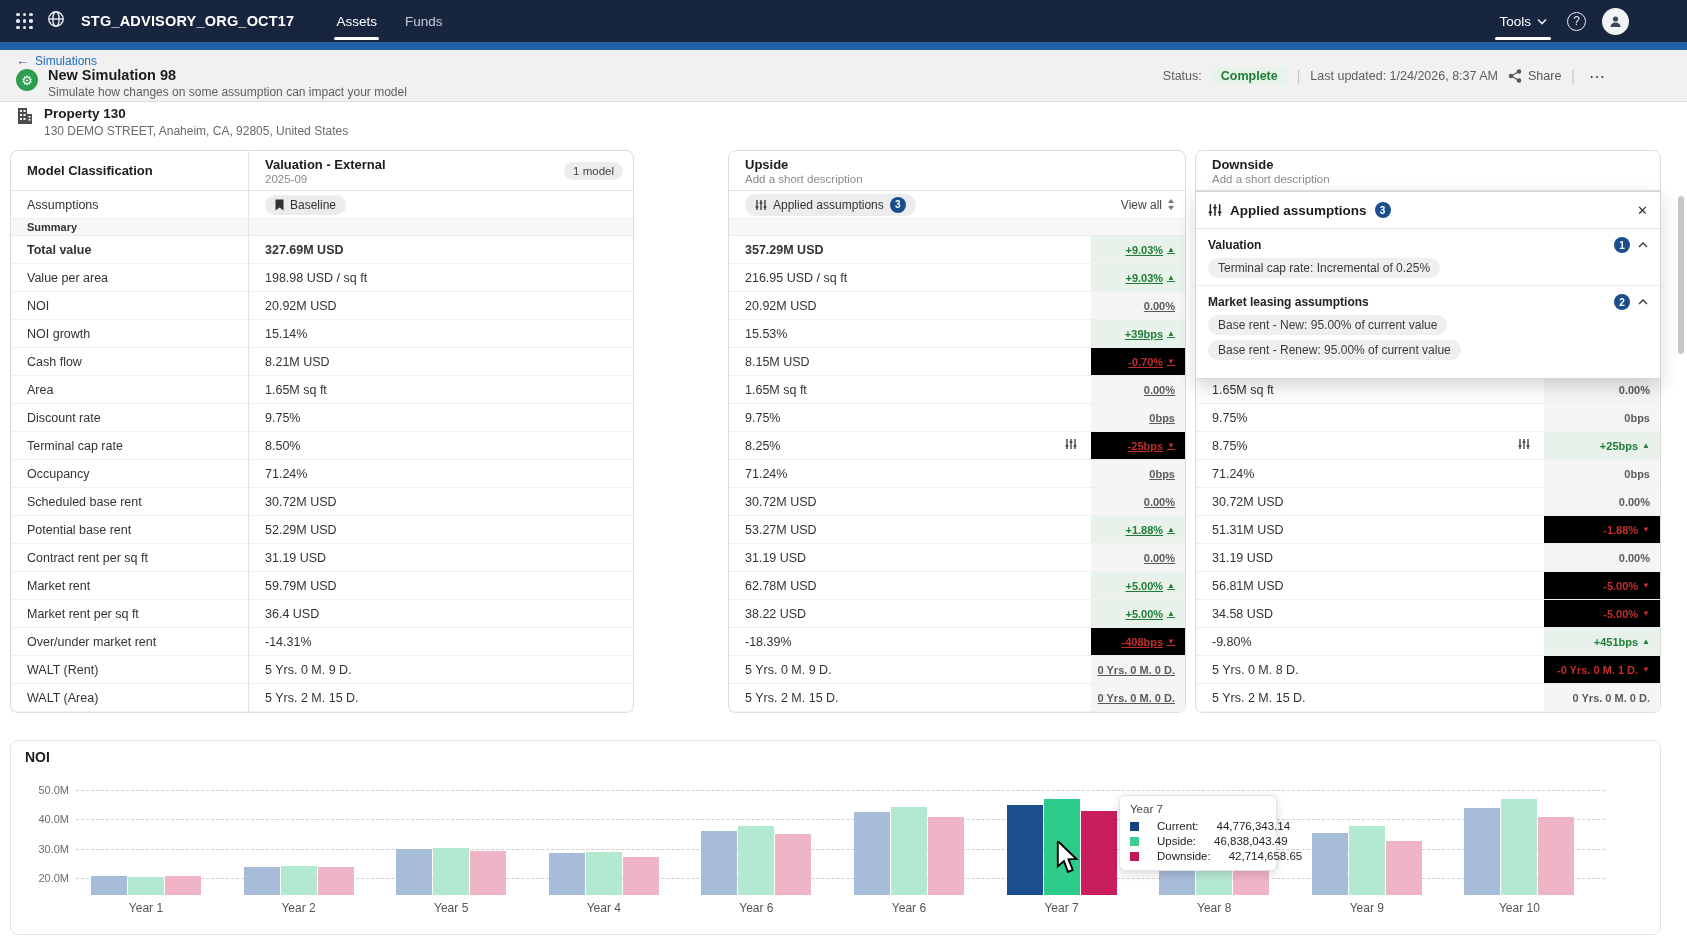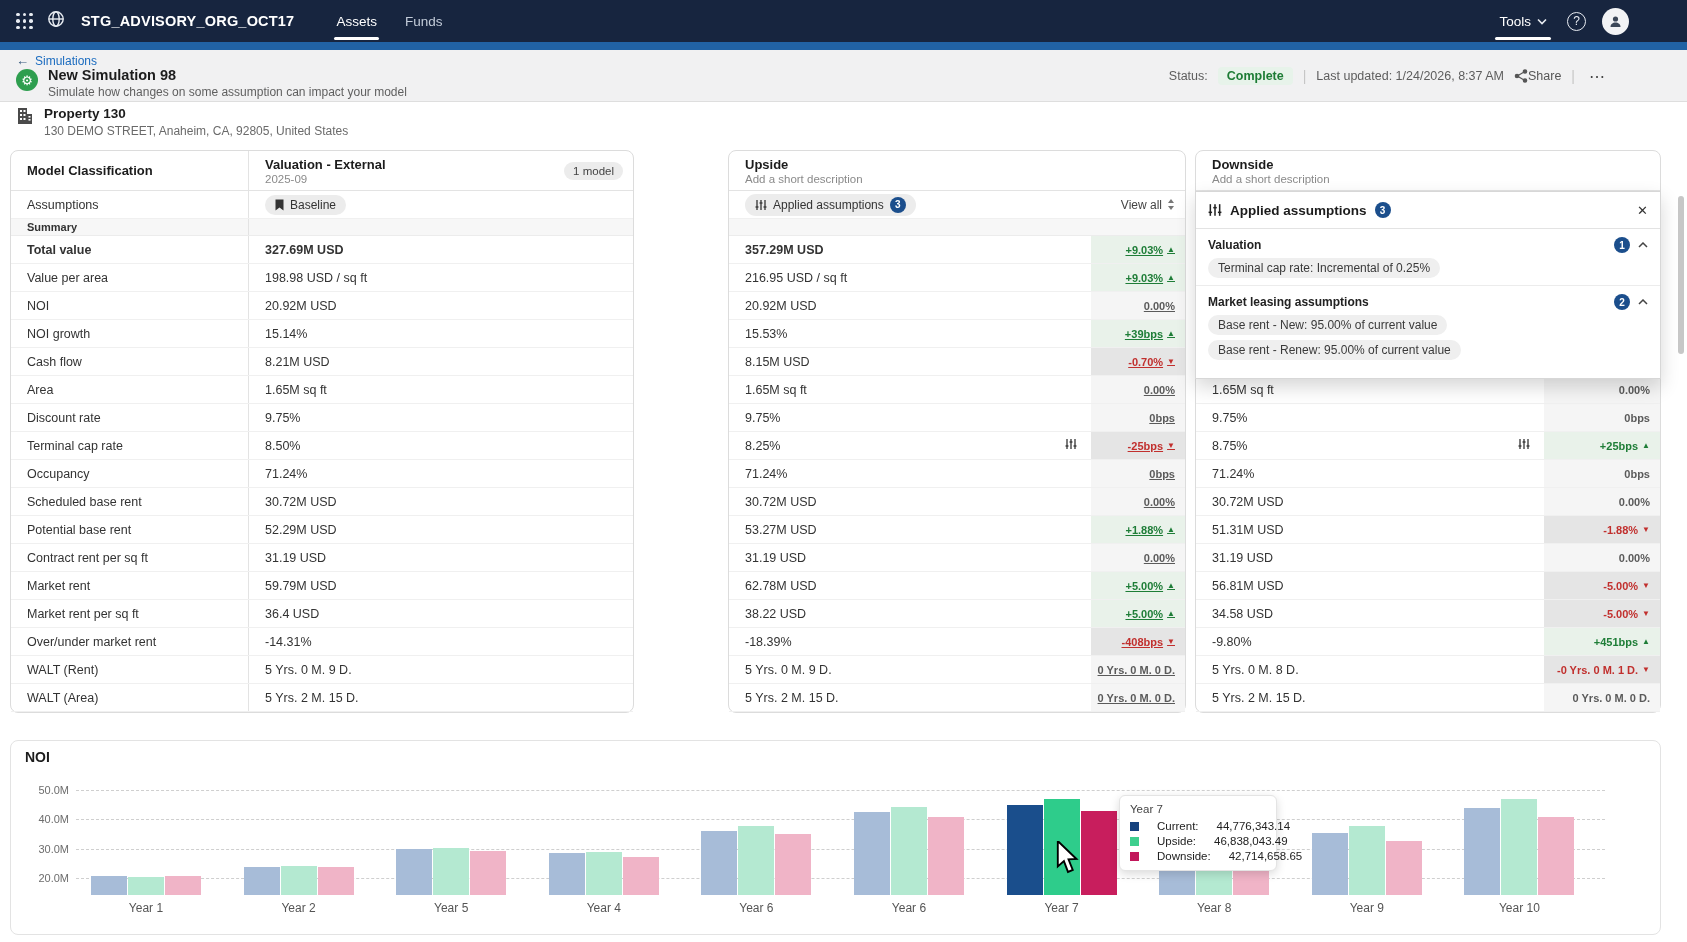--- a/index.html
+++ b/index.html
@@ -41,21 +41,21 @@
   #simrow { position:absolute; left:16px; top:17px; display:flex; align-items:flex-start; gap:10px; }
   #sim-ic { width:22px; height:22px; border-radius:50%; background:#2e9e4f; color:#fff; font-size:13px;
     display:flex; align-items:center; justify-content:center; margin-top:2px; }
   #sim-title { font-size:14.5px; font-weight:bold; color:#1c1c1c; }
   #sim-sub { font-size:12px; color:#5f5f5f; margin-top:2px; }
   #head-right { position:absolute; right:76px; top:0; height:52px; display:flex; align-items:center;
     gap:10px; font-size:12.5px; color:#5d5d5d; }
   #status-val { color:#1d7c35; font-weight:bold; background:#e7f3ea; padding:2px 9px; border-radius:4px;
     font-size:12.5px; }
   .vsep { color:#c6c6c6; font-size:14px; }
-  #share-btn { display:flex; align-items:center; color:#565656; cursor:pointer; }
+  #share-btn { display:flex; align-items:center; gap:6px; color:#565656; cursor:pointer; }
   #more-btn { font-size:16px; letter-spacing:2px; color:#444; cursor:pointer; padding:0 4px; }
 
   
   #proprow { position:absolute; left:16px; top:106px; display:flex; gap:10px; }
   #prop-name { font-size:13.5px; font-weight:bold; color:#1c1c1c; }
   #prop-addr { font-size:12px; color:#6a6a6a; margin-top:3px; }
 
   
   .card { position:absolute; top:150px; background:#fff; border:1px solid #dcdcdc; border-radius:8px; }
   #card-left  { left:10px;   width:624px; height:563px; }
@@ -79,21 +79,21 @@
   #lh-model { display:flex; flex:1; align-items:center; padding-right:10px; }
   .chip { background:#ececec; border-radius:12px; padding:3px 10px; font-size:12px; color:#333;
     display:inline-flex; align-items:center; gap:6px; font-weight:normal; }
   
   .vrow-val { flex:1; padding-left:16px; display:flex; align-items:center; gap:10px; min-width:0; }
   .delta { align-self:stretch; display:flex; align-items:center; justify-content:flex-end;
     padding-right:10px; font-size:11px; font-weight:bold; white-space:nowrap; }
   #card-mid .delta { width:94px;text-decoration:underline; }
   #card-right .delta { width:116px; }
   .d-up   { color:#1e7d37; background:#e9f2ea; }
-  .d-down { color:#c12f2d; background:#e5e5e5; }
+  .d-down { color:#c12f2d; background:#000000; }
   .d-neutral { color:#5a5a5a; background:#f5f5f5; }
   .d-empty { background:transparent; }
   .arr { font-size:8px; margin-left:4px; }
   .sliders { flex:none; }
   .badge { min-width:16px; height:16px; border-radius:8px; background:#1b4e8c; color:#fff;
     font-size:10px; font-weight:bold; display:inline-flex; align-items:center; justify-content:center;
     padding:0 4px; }
   #viewall { margin-left:auto; display:flex; align-items:center; gap:5px; font-size:12px; color:#444;
     padding-right:10px; cursor:pointer; }
 

